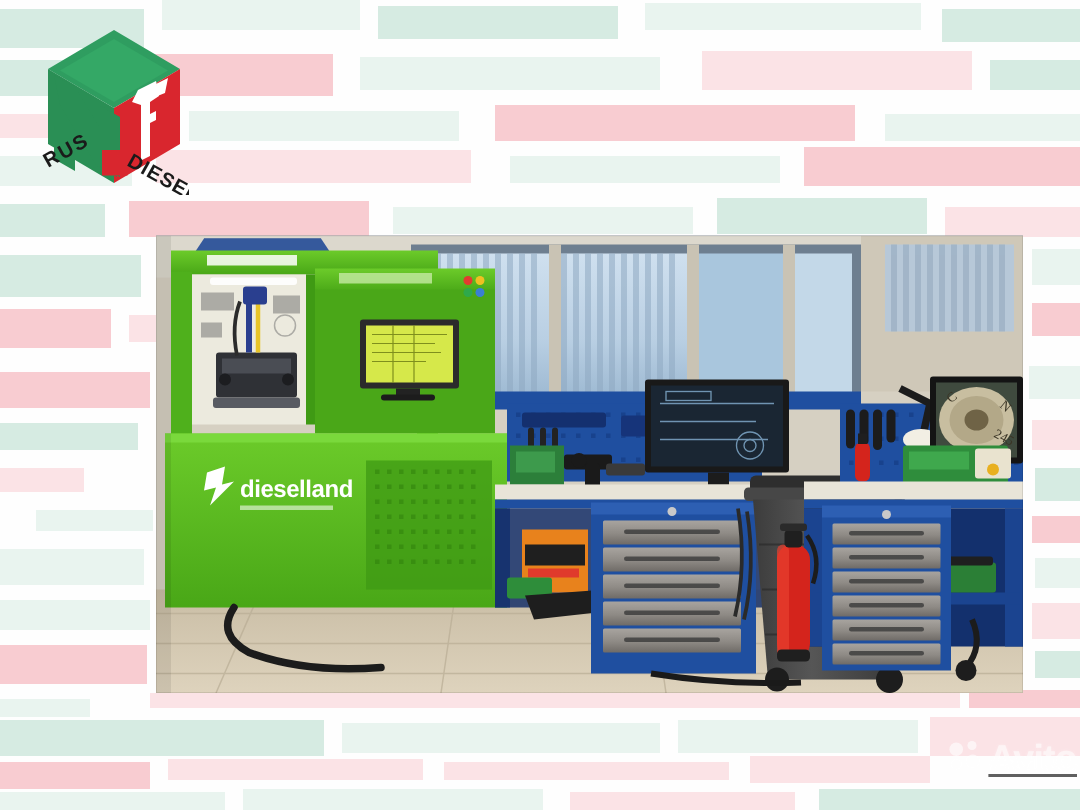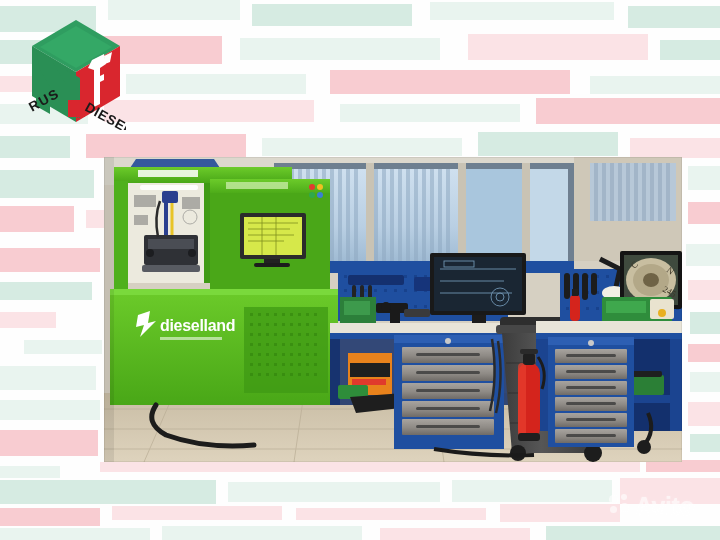--- a/index.html
+++ b/index.html
@@ -77,26 +77,27 @@
     width: 578px; height: 305px;
     overflow: hidden;
     z-index: 6;
     background: #8e9aa2;
   }
   #photo svg { display: block; }
 
   
   #avito {
     position: absolute;
-    right: 26px; bottom: 20px;
+    right: 2px; bottom: 20px;
     height: 26px;
     display: flex;
     gap: 4px;
     z-index: 9;
     opacity: 0.62;
+    text-decoration: underline;
   }
   #avito .av-dots { position: relative; width: 22px; height: 20px; }
   #avito .av-dots i {
     position: absolute;
     display: block;
     border-radius: 50%;
     background: #ffffff;
   }
   #avito .d1 { width: 9px;  height: 9px;  left: 0px;  top: 1px; }
   #avito .d2 { width: 6px;  height: 6px;  left: 12px; top: 0px; }

